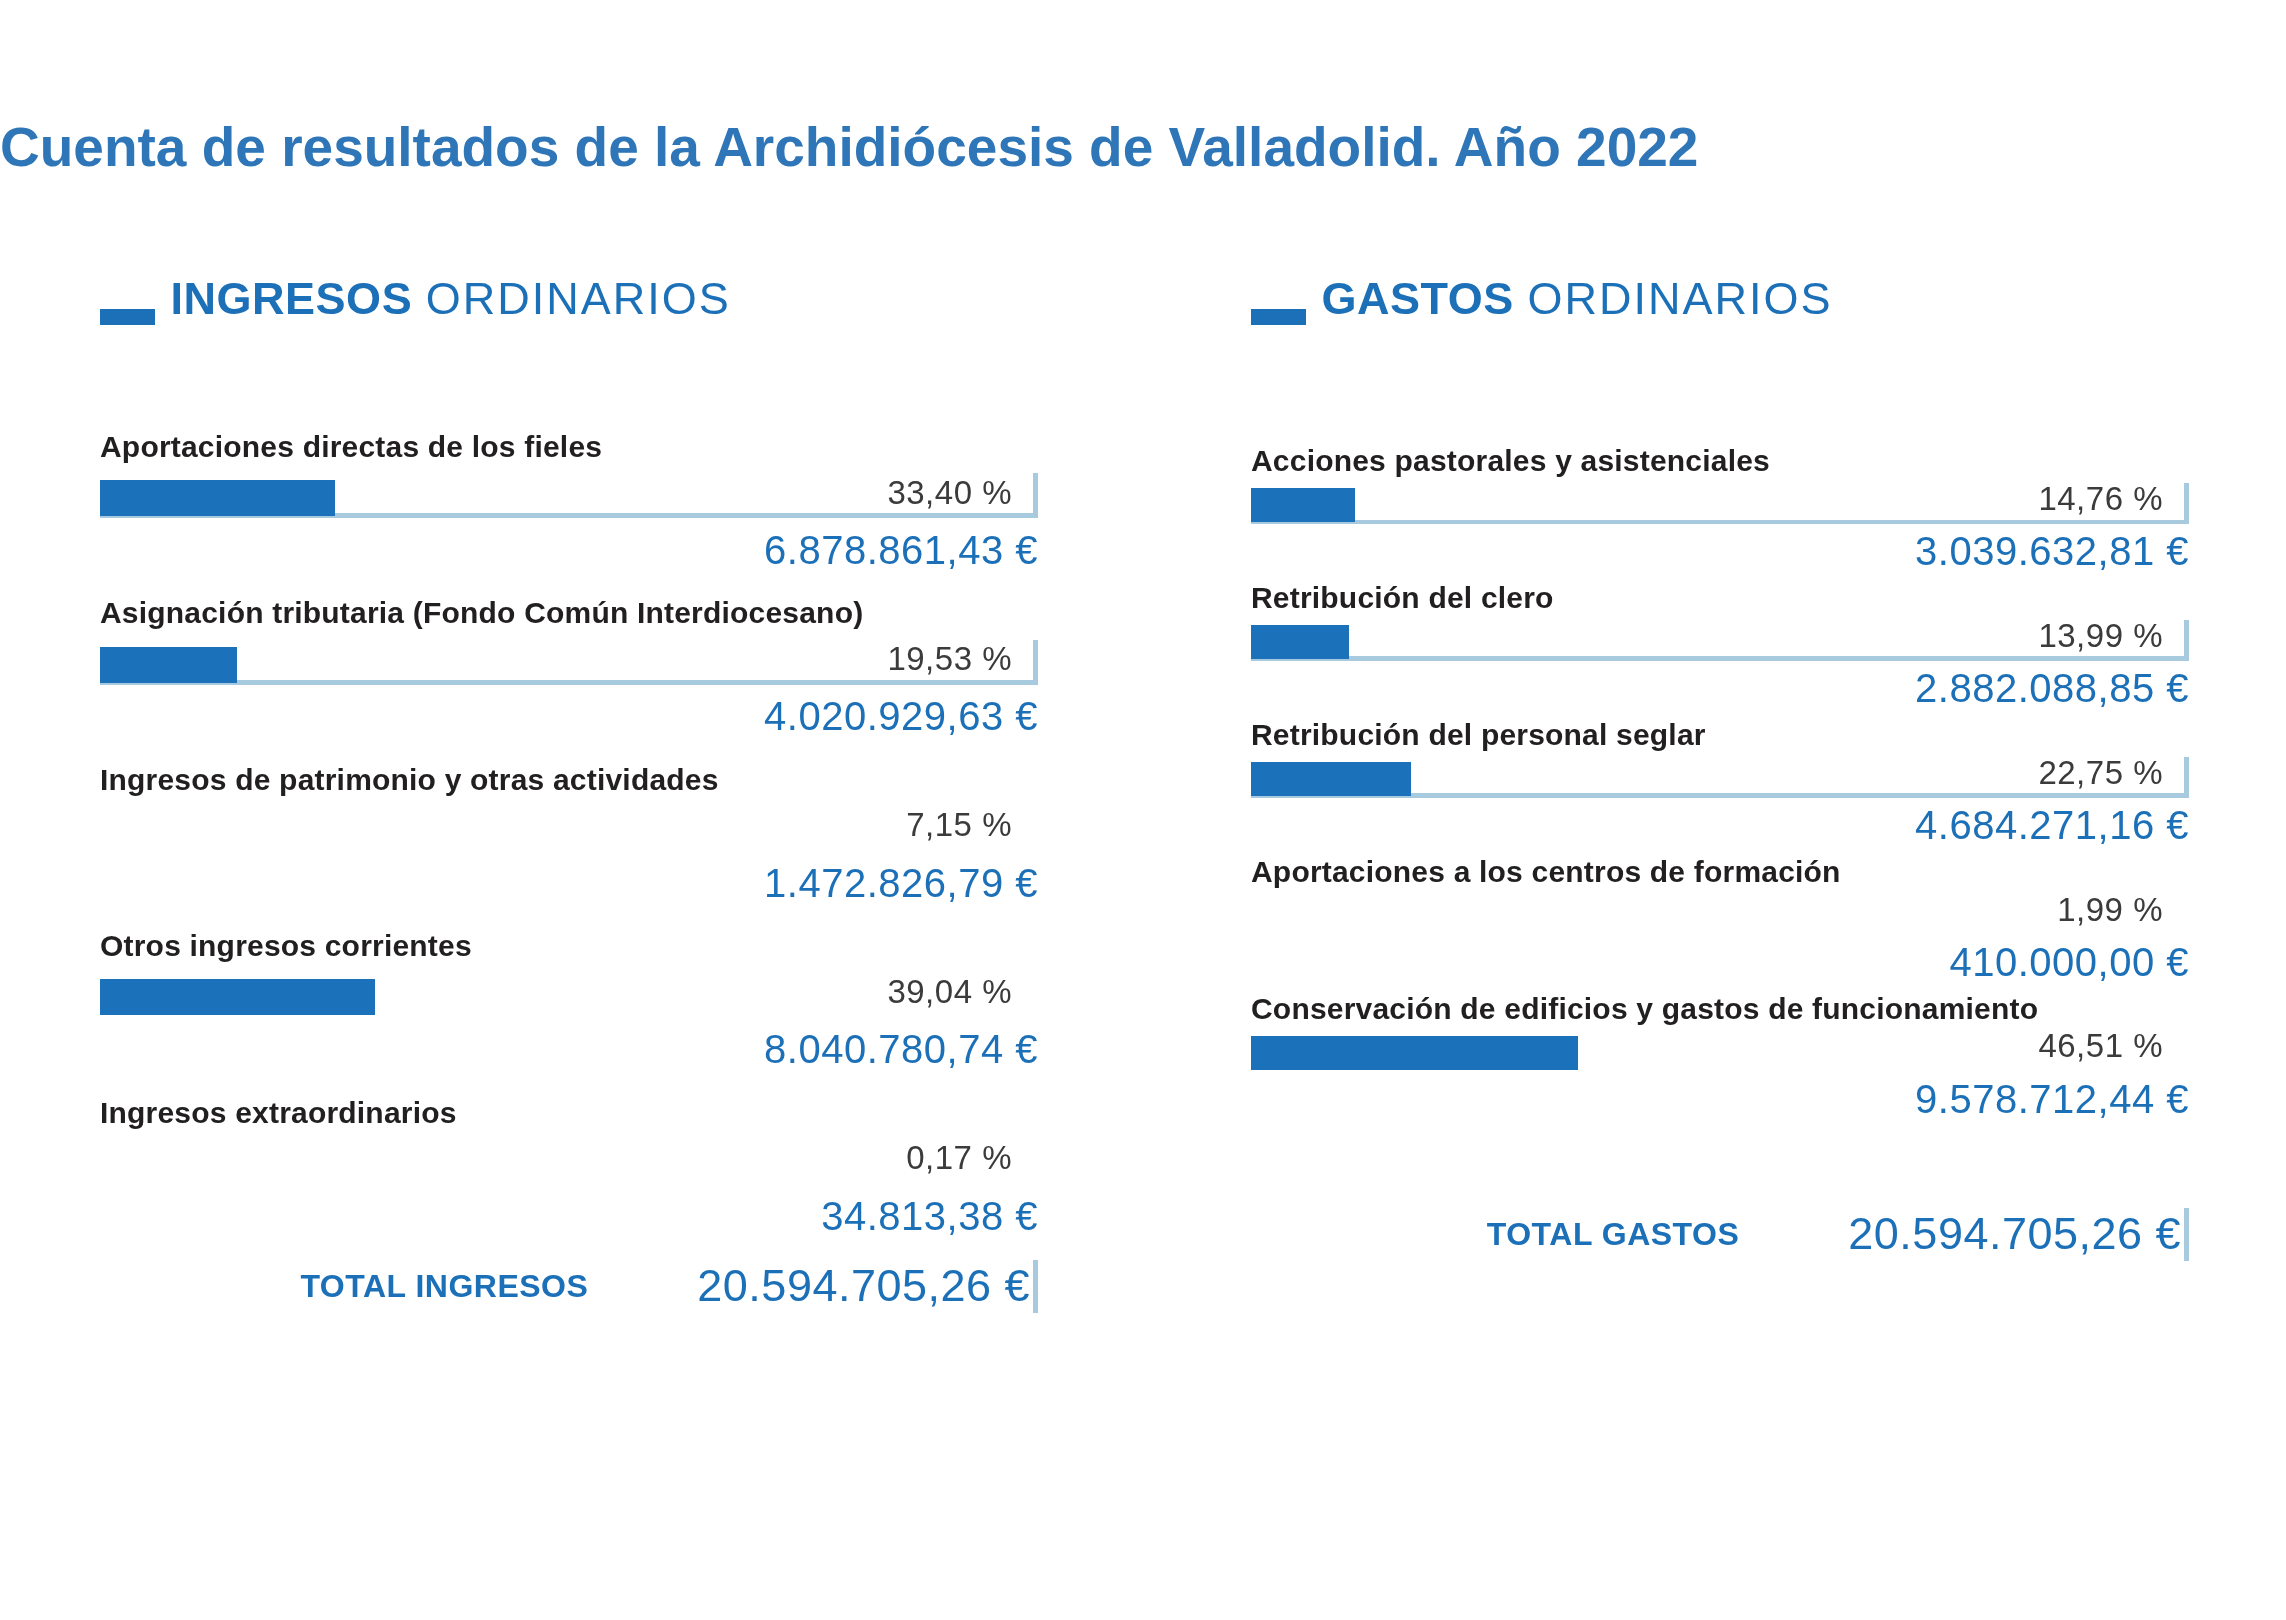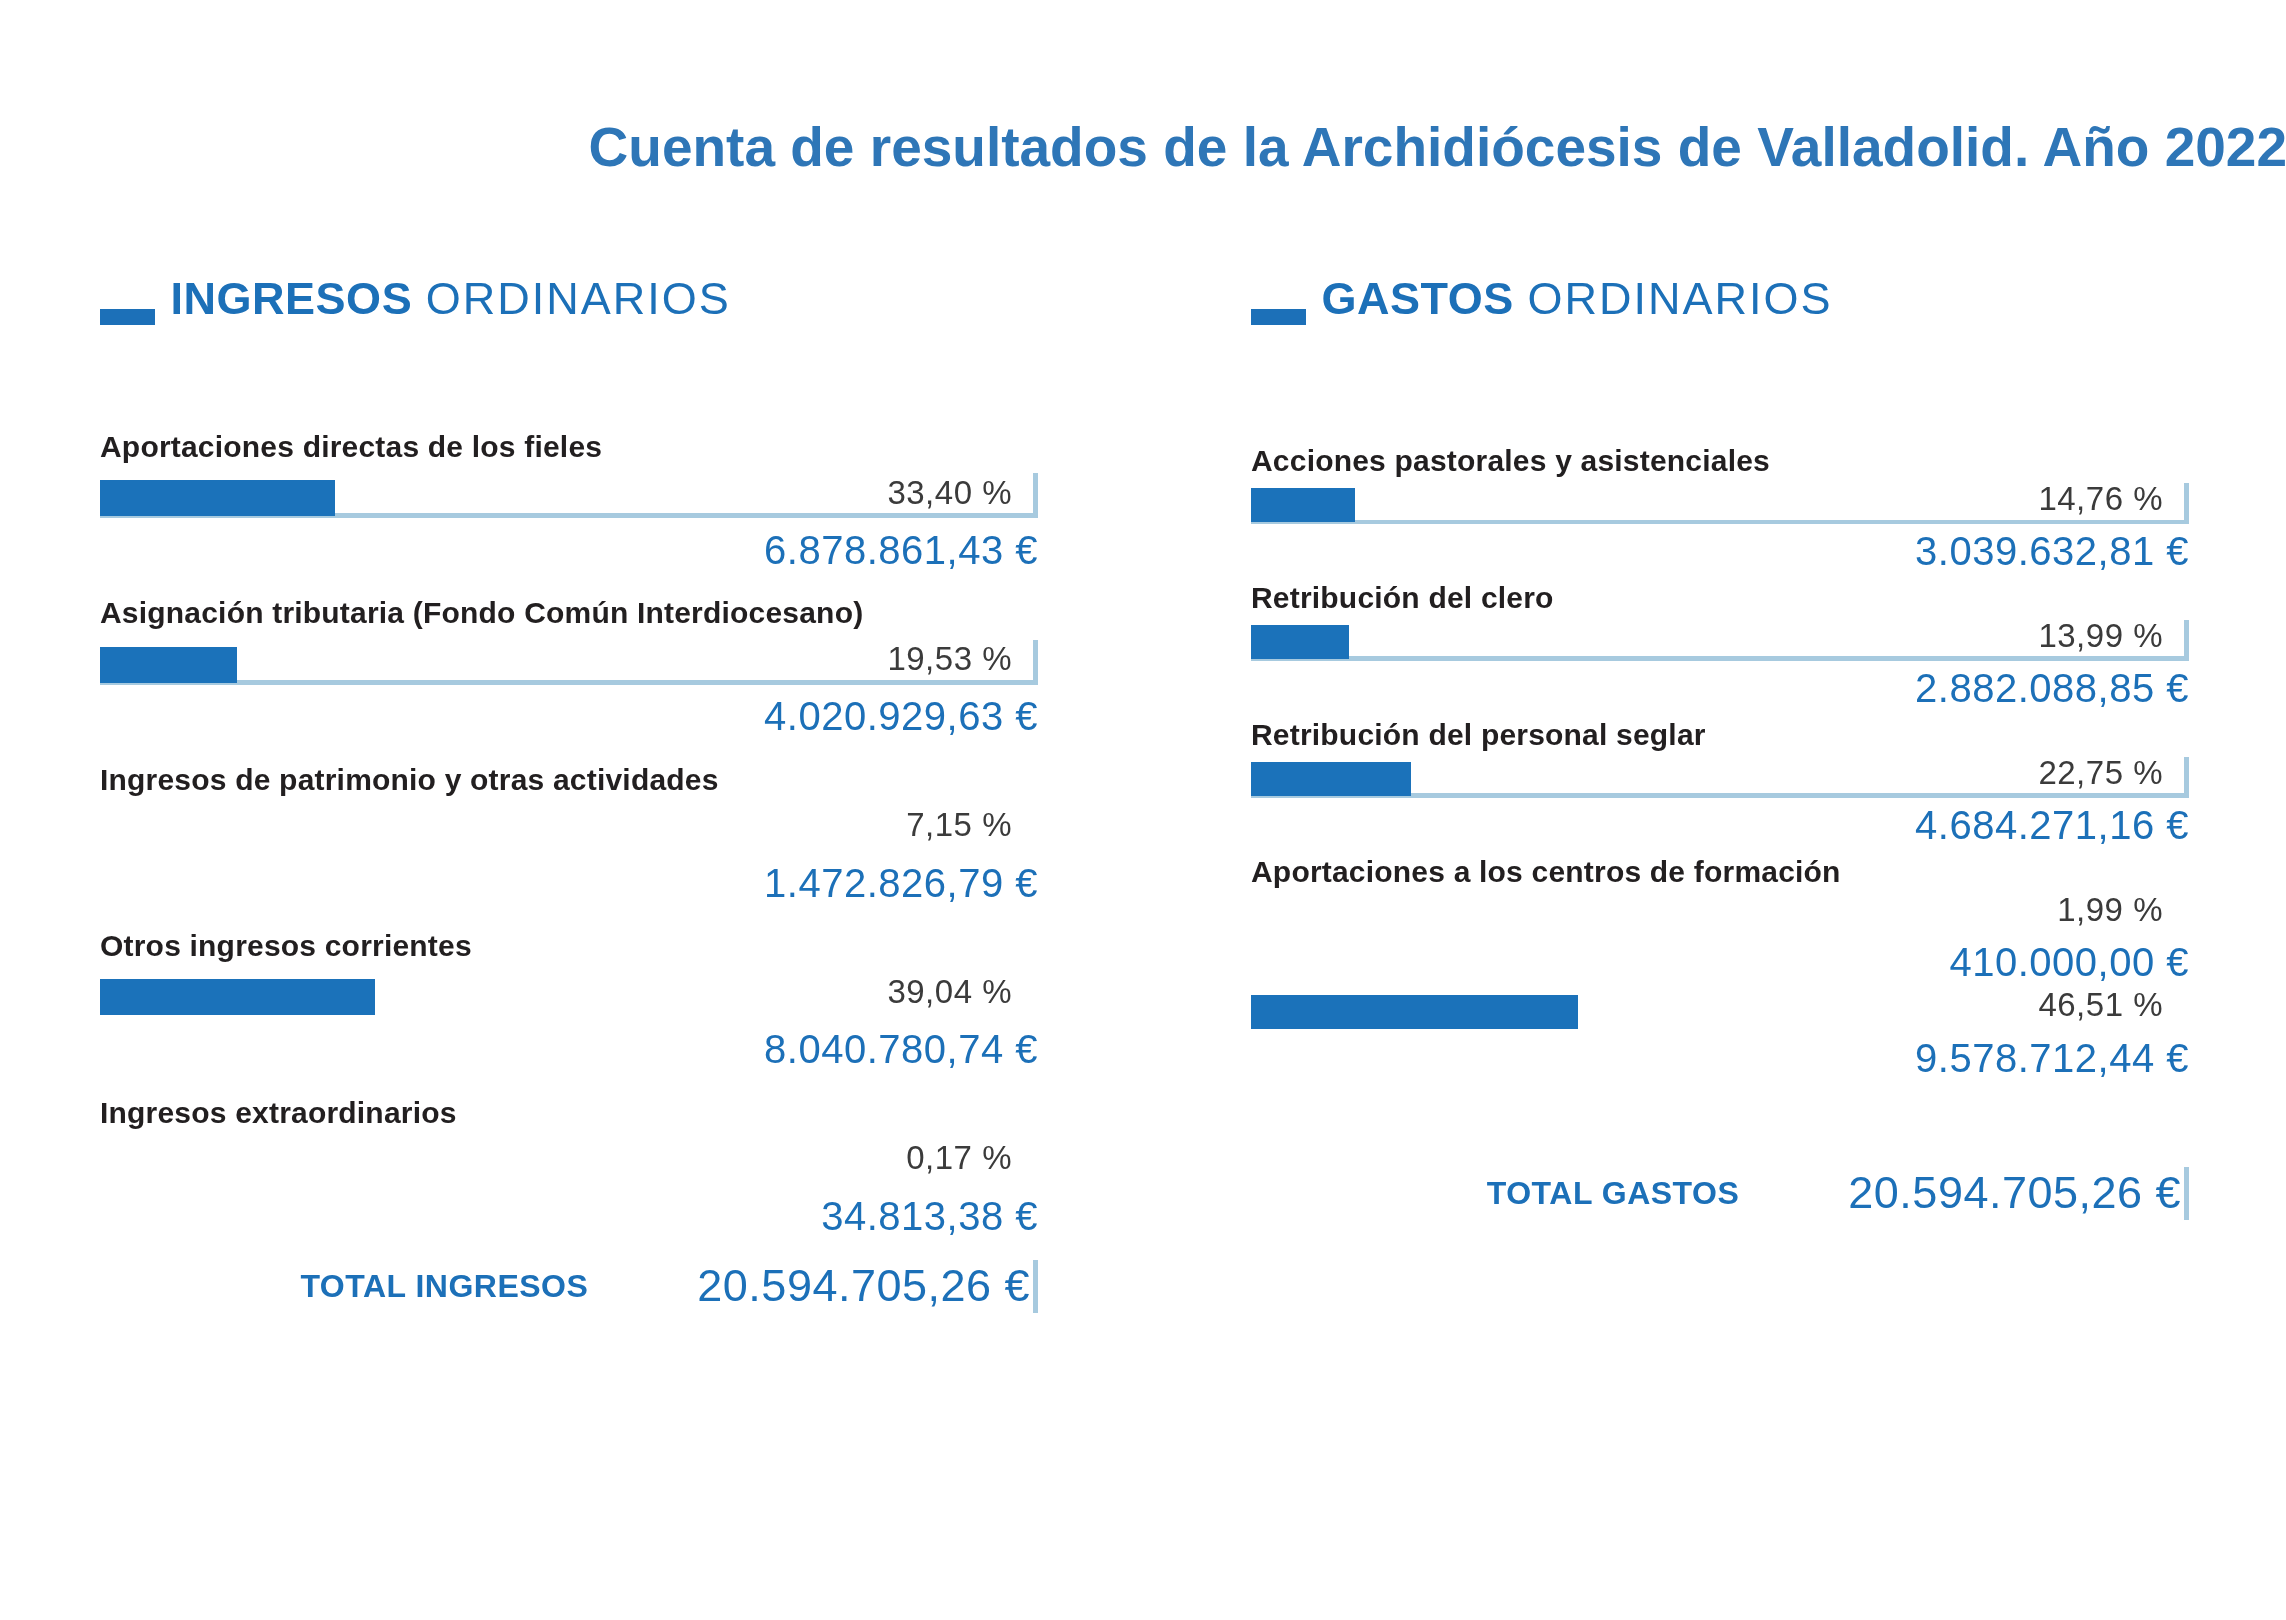--- a/index.html
+++ b/index.html
@@ -10,21 +10,21 @@
     --label-dark: #221F20;
     --pct-dark: #3B3B3B;
   }
   *{ box-sizing:border-box; }
   html,body{ margin:0; padding:0; }
   body{
     width:2287px; height:1621px; position:relative; background:#ffffff;
     font-family:"Liberation Sans", sans-serif; overflow:hidden;
   }
   .title{
-    position:absolute; top:115px; left:0; right:0; text-align:right;
+    position:absolute; top:115px; left:0; right:0; text-align:left;
     font-size:55px; font-weight:bold; color:var(--title-blue); letter-spacing:0px;
   }
   .column{ position:absolute; top:273px; width:938px; }
   .col-left{ left:100px; }
   .col-right{ left:1251px; }
 
   .section-header{ display:flex; align-items:flex-end; color:var(--blue); }
   .dash{ width:55px; height:15.6px; background:var(--blue); margin-right:15.6px; }
   .section-bold{ font-size:45px; font-weight:800; letter-spacing:0.5px; }
   .section-light{ font-size:45px; font-weight:400; margin-left:13.7px; letter-spacing:2px; }
@@ -182,20 +182,21 @@
   <div class="item">
     <div class="item-label">Aportaciones a los centros de formación</div>
     <div class="bar-row">
 
       <div class="pct">1,99 %</div>
     </div>
     <div class="value">410.000,00 €</div>
   </div>
 
   <div class="item">
+    <div class="item-label">Conservación de edificios y gastos de funcionamiento</div>
     <div class="bar-row">
 
       <div class="bar" style="width: 34.8825%;"></div>
       <div class="pct">46,51 %</div>
     </div>
     <div class="value">9.578.712,44 €</div>
   </div>
 </div>
   <div class="total-row">
     <span class="total-label">TOTAL GASTOS</span>

